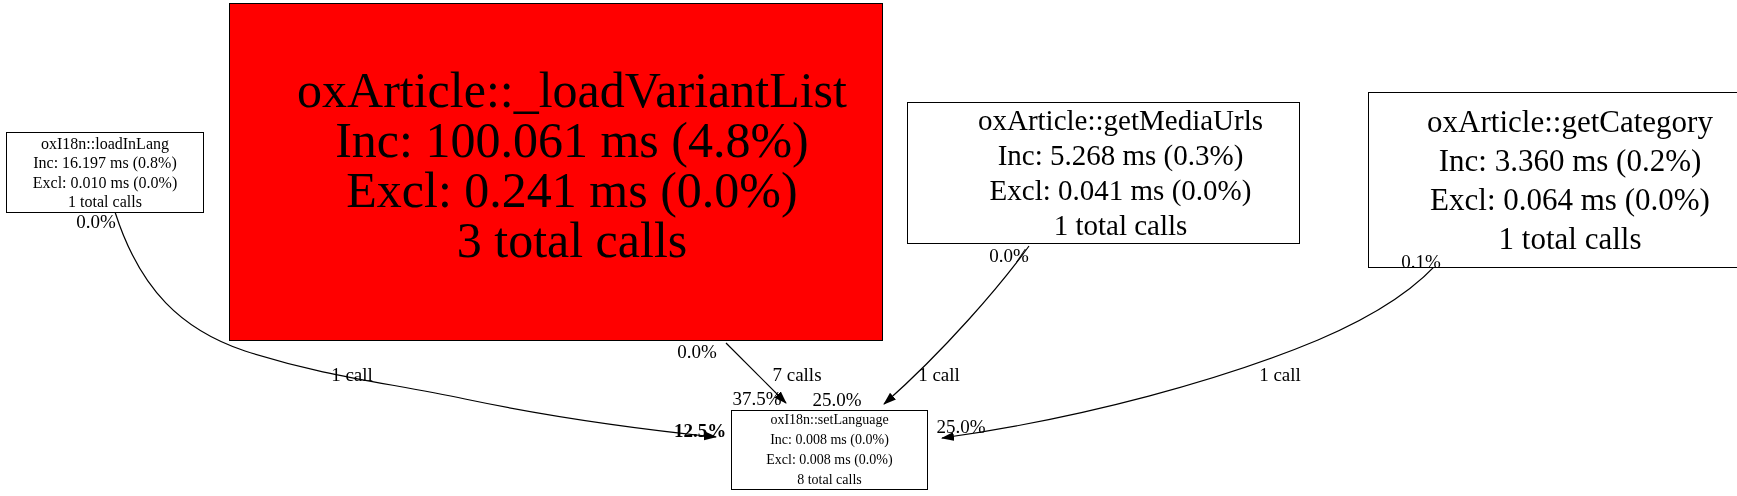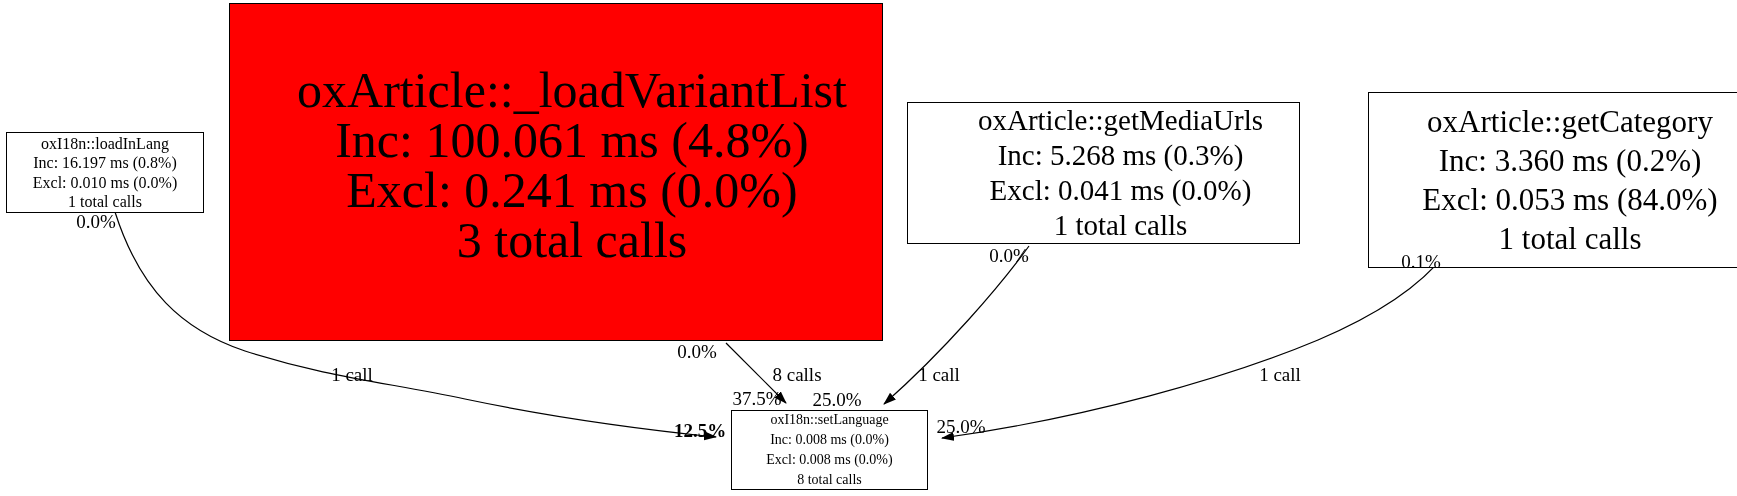--- a/index.html
+++ b/index.html
@@ -88,37 +88,37 @@
   <div class="node" id="node-get-media-urls">
     <span class="line">oxArticle::getMediaUrls</span>
     <span class="line">Inc: 5.268 ms (0.3%)</span>
     <span class="line">Excl: 0.041 ms (0.0%)</span>
     <span class="line">1 total calls</span>
   </div>
 
   <div class="node" id="node-get-category">
     <span class="line">oxArticle::getCategory</span>
     <span class="line">Inc: 3.360 ms (0.2%)</span>
-    <span class="line">Excl: 0.053 ms (84.0%)</span>
+    <span class="line">Excl: 0.064 ms (0.0%)</span>
     <span class="line">1 total calls</span>
   </div>
 
   <div class="node" id="node-set-language">
     <span class="line">oxI18n::setLanguage</span>
     <span class="line">Inc: 0.008 ms (0.0%)</span>
     <span class="line">Excl: 0.008 ms (0.0%)</span>
     <span class="line">8 total calls</span>
   </div>
 
   <span class="edge-label" id="lbl-e1-src">0.0%</span>
   <span class="edge-label" id="lbl-e1-calls">1 call</span>
   <span class="edge-label" id="lbl-e1-dst">12.5%</span>
 
   <span class="edge-label" id="lbl-e2-src">0.0%</span>
-  <span class="edge-label" id="lbl-e2-calls">8 calls</span>
+  <span class="edge-label" id="lbl-e2-calls">7 calls</span>
   <span class="edge-label" id="lbl-e2-dst">37.5%</span>
 
   <span class="edge-label" id="lbl-e3-src">0.0%</span>
   <span class="edge-label" id="lbl-e3-calls">1 call</span>
   <span class="edge-label" id="lbl-e3-dst">25.0%</span>
 
   <span class="edge-label" id="lbl-e4-src">0.1%</span>
   <span class="edge-label" id="lbl-e4-calls">1 call</span>
   <span class="edge-label" id="lbl-e4-dst">25.0%</span>
 

